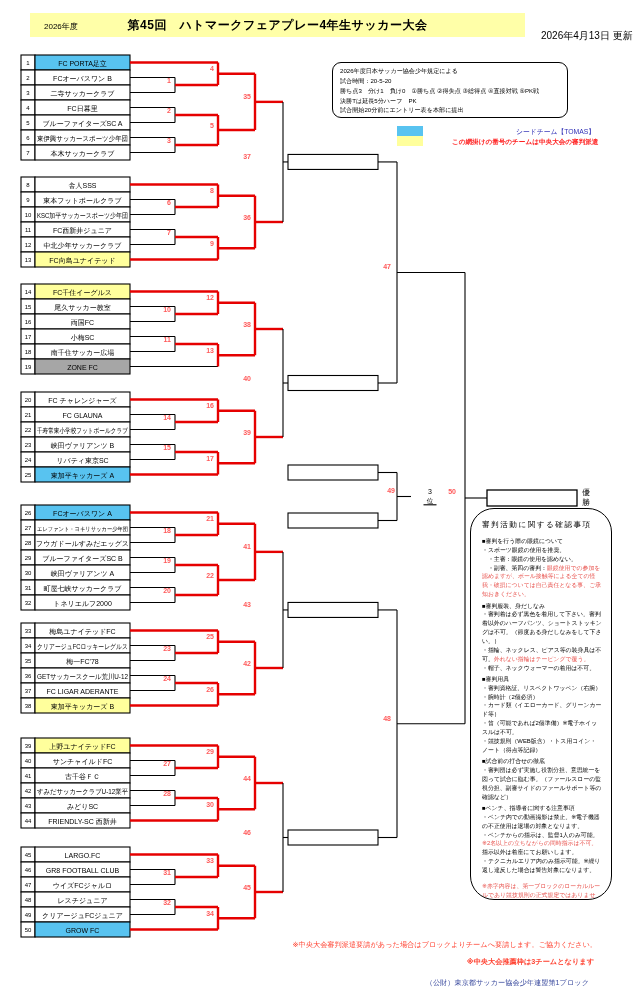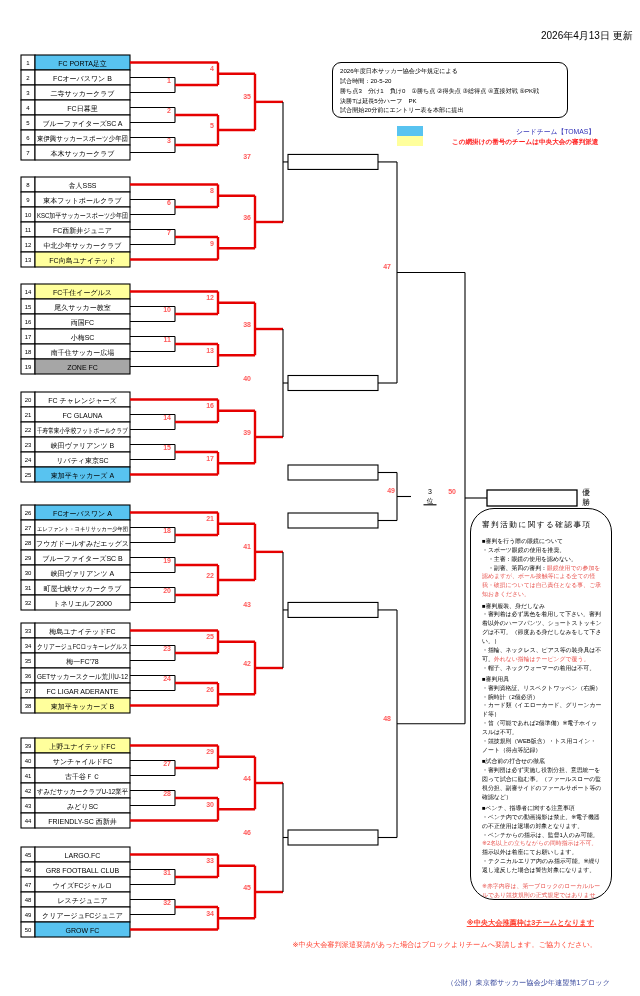--- a/index.html
+++ b/index.html
@@ -26,28 +26,32 @@
 
   .refpanel{position:absolute;left:470px;top:508px;width:142px;height:392px;border:1.7px solid #000;
             border-radius:24px;box-sizing:border-box;padding:11px 9px 6px 11px;overflow:hidden;background:#fff;}
   .refpanel .rtitle{font-size:7.6px;letter-spacing:1.5px;margin-bottom:7px;white-space:nowrap;}
   .rline{font-size:5.9px;line-height:1.5;}
   .rline.blk{margin-top:2.5px;}
   .rline.mt{margin-top:7px;}
   .red{color:#e8524d;}
 
   .foot1{position:absolute;top:940px;right:43px;font-size:7.2px;font-weight:normal;color:#f43;white-space:nowrap;}
-  .foot2{position:absolute;top:918px;right:46px;font-size:7.2px;font-weight:bold;color:#f43;white-space:nowrap;text-decoration:underline;}
-  .org{position:absolute;top:978px;right:30px;font-size:7.2px;color:#3a4a9e;white-space:nowrap;}
+  .foot2{position:absolute;top:957px;right:46px;font-size:7.2px;font-weight:bold;color:#f43;white-space:nowrap;}
+  .org{position:absolute;top:978px;right:51px;font-size:7.2px;color:#3a4a9e;white-space:nowrap;}
 </style>
 </head>
 <body>
 
 <div id="page">
 
+  <div class="banner">
+    <span class="season">2026年度</span>
+    <span class="title">第45回　ハトマークフェアプレー4年生サッカー大会</span>
+  </div>
   <div class="updated">2026年4月13日 更新</div>
 
   <div class="infobox" id="infobox">
       <div>2026年度日本サッカー協会少年規定による</div>
       <div>試合時間：20-5-20</div>
       <div>勝ち点3　分け1　負け0　①勝ち点 ②得失点 ③総得点 ④直接対戦 ⑤PK戦</div>
       <div>決勝Tは延長5分ハーフ　PK</div>
       <div>試合開始20分前にエントリー表を本部に提出</div>
     </div>
 

